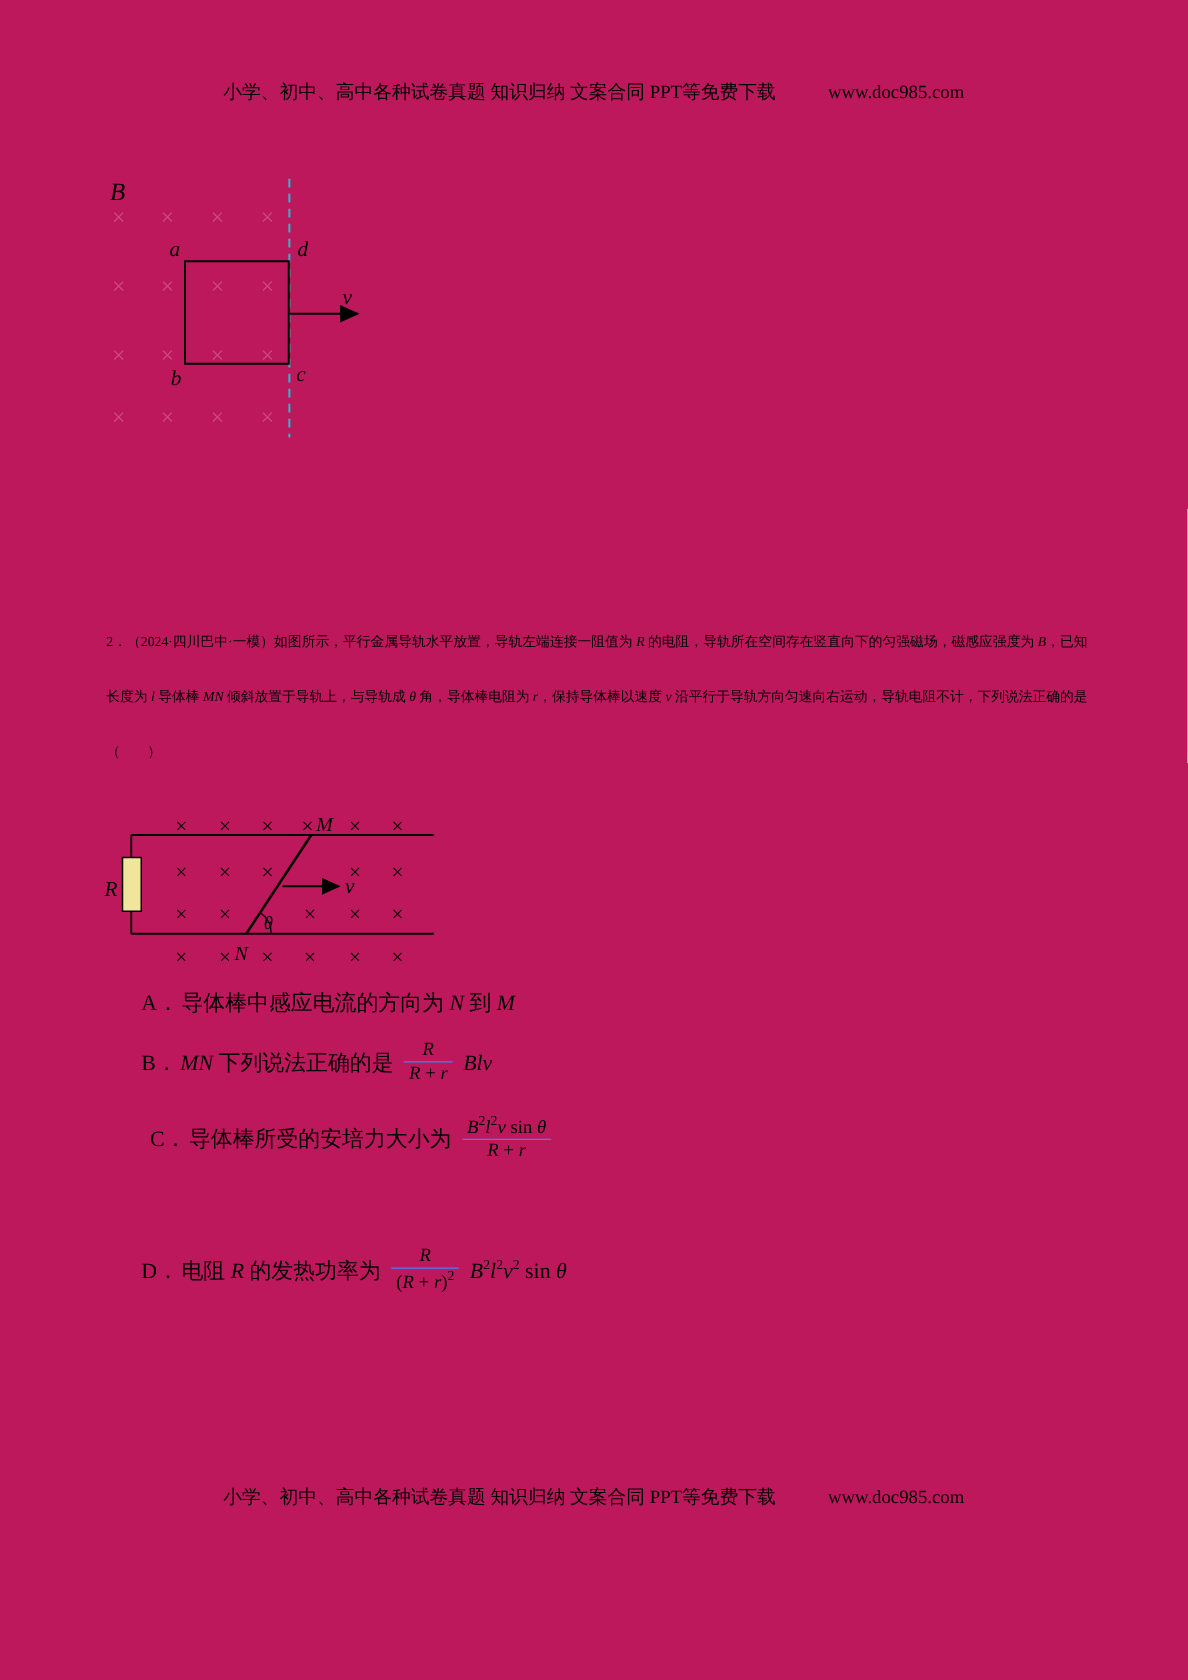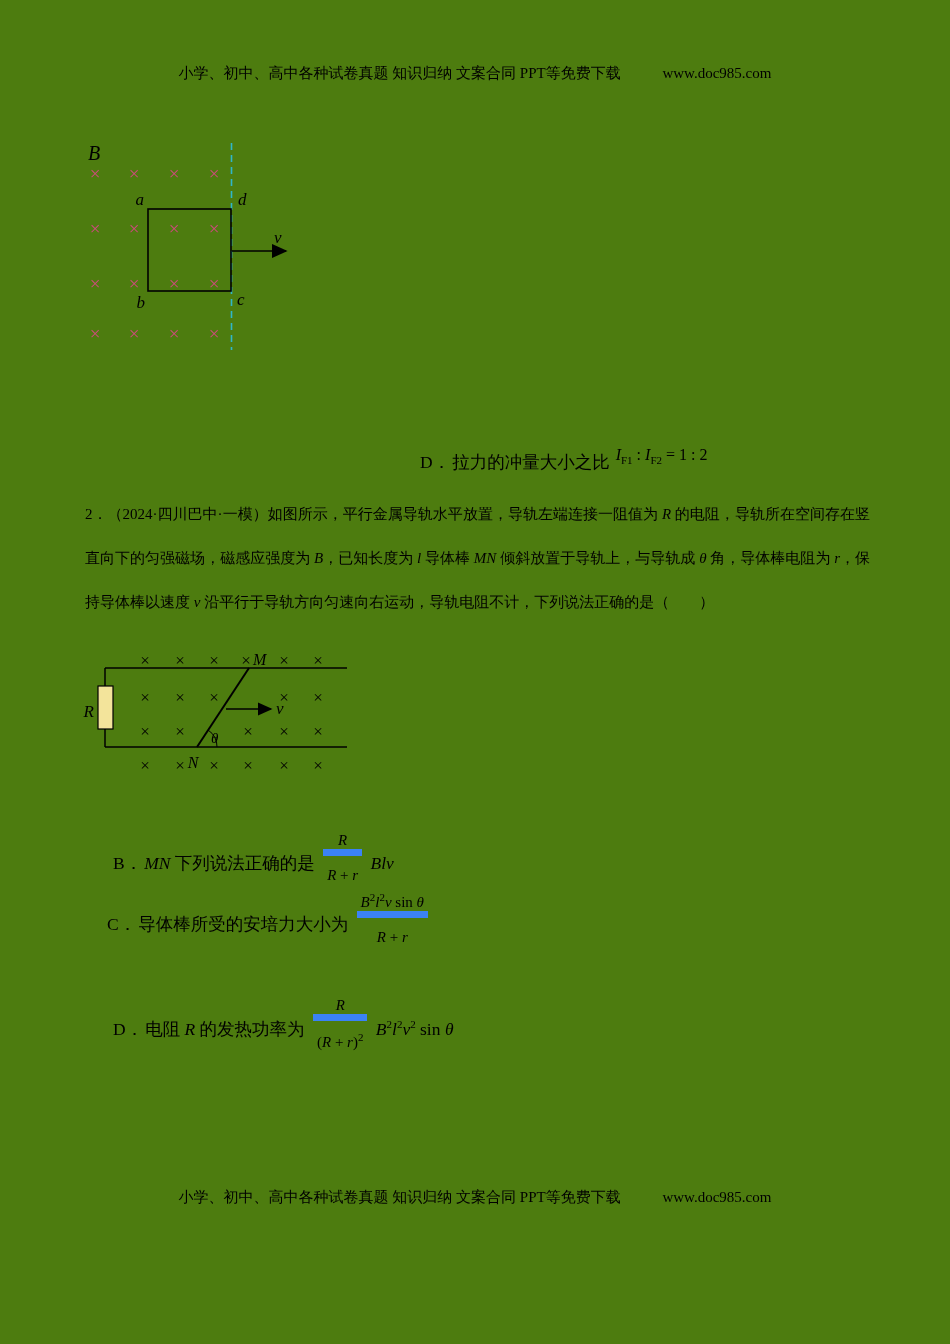--- a/index.html
+++ b/index.html
@@ -1,30 +1,30 @@
 <!DOCTYPE html>
 <html><head>
 <meta charset="utf-8">
 <style>
   html,body{margin:0;padding:0;background:#ffffff;}
-  .page{position:relative;width:950px;height:1344px;margin:0 auto;background:#4d7c0f;color:#000;
+  .page{position:relative;width:950px;height:1344px;margin:0 auto;background:#be185d;color:#000;
         font-family:"Liberation Serif","DejaVu Serif",serif;overflow:hidden;}
   .hdr{position:absolute;left:0;width:100%;text-align:center;font-size:15px;white-space:nowrap;}
   .hdr .url{margin-left:38px;}
-  .para{position:absolute;left:85px;width:785px;font-size:15px;line-height:44px;
+  .para{position:absolute;left:85px;width:785px;font-size:11px;line-height:44px;
         text-align:justify;text-align-last:left;}
   .opt{position:absolute;font-size:17.5px;white-space:nowrap;}
   .letter{margin-right:2px;}
   .raised{position:relative;top:-8px;font-size:16px;margin-left:6px;}
   .it,i{font-style:italic;}
   sub,sup{font-size:11px;}
   .frac{display:inline-block;vertical-align:middle;text-align:center;font-size:15px;
         line-height:1.2;margin:0 4px;position:relative;top:-2px;}
   .frac .fnum{display:block;padding:0 4px;}
-  .frac .fden{display:block;border-top:7px solid #3b82f6;padding:10px 4px;}
+  .frac .fden{display:block;border-top:1px solid #3b82f6;padding:0 4px;}
   svg{position:absolute;overflow:visible;}
   svg text{font-family:"Liberation Serif","DejaVu Serif",serif;}
 </style>
 </head>
 <body>
 
 <div class="page">
 
   <div class="hdr" style="top:64px">
     <span>小学、初中、高中各种试卷真题 知识归纳 文案合同 PPT等免费下载</span>
@@ -59,23 +59,20 @@
     <line x1="146.5" y1="7" x2="146.5" y2="214" stroke-width="1.6" stroke-dasharray="7 5" stroke="#2fb6c9"></line>
     <rect x="63" y="73" width="83" height="82" fill="none" stroke="#000" stroke-width="1.6"></rect>
     <text x="59" y="69" text-anchor="end" font-size="17" font-style="italic">a</text>
     <text x="153" y="69" text-anchor="start" font-size="17" font-style="italic">d</text>
     <text x="60" y="172" text-anchor="end" font-size="17" font-style="italic">b</text>
     <text x="152" y="169" text-anchor="start" font-size="17" font-style="italic">c</text>
     <line x1="147" y1="115" x2="201" y2="115" stroke="#000" stroke-width="1.6" marker-end="url(#arrowhead)"></line>
     <text x="189" y="107" font-size="17" font-style="italic">v</text>
   </svg>
 
-  <div class="opt" style="left:420px;top:450px">
-    <span class="letter">D．</span><span>拉力的冲量大小之比</span><span class="raised"><span class="it">I</span><sub>F1</sub><span> : </span><span class="it">I</span><sub>F2</sub><span> = 1 : 2</span></span>
-  </div>
 
   <div class="para" style="top:492px">2．（2024·四川巴中·一模）如图所示，平行金属导轨水平放置，导轨左端连接一阻值为 <i>R</i> 的电阻，导轨所在空间存在竖直向下的匀强磁场，磁感应强度为 <i>B</i>，已知长度为 <i>l</i> 导体棒 <i>MN</i> 倾斜放置于导轨上，与导轨成 <i>θ</i> 角，导体棒电阻为 <i>r</i>，保持导体棒以速度 <i>v</i> 沿平行于导轨方向匀速向右运动，导轨电阻不计，下列说法正确的是（　　）</div>
 
   <svg style="left:85px;top:645px" width="280" height="140" viewBox="0 0 280 140">
     <g fill="#000000" font-size="17" text-anchor="middle">
         <text x="60" y="21">×</text>
         <text x="95" y="21">×</text>
         <text x="129" y="21">×</text>
         <text x="161" y="21">×</text>
         <text x="199" y="21">×</text>
@@ -105,24 +102,27 @@
     <text x="9" y="72" text-anchor="end" font-size="17" font-style="italic">R</text>
     <line x1="112" y1="102" x2="164" y2="23" stroke="#000" stroke-width="2"></line>
     <text x="168" y="20" font-size="16" font-style="italic">M</text>
     <text x="108" y="123" text-anchor="middle" font-size="16" font-style="italic">N</text>
     <path d="M132,102 A20,20 0 0 0 123,85" fill="none" stroke="#000" stroke-width="1"></path>
     <text x="126" y="98" font-size="15" font-style="italic">θ</text>
     <line x1="141" y1="64" x2="186" y2="64" stroke="#000" stroke-width="1.5" marker-end="url(#arrowhead)"></line>
     <text x="191" y="69" font-size="17" font-style="italic">v</text>
   </svg>
 
+  <div class="opt" style="left:113px;top:790px">
+    <span class="letter">A．</span><span><span>导体棒中感应电流的方向为 </span><span class="it">N</span><span> 到 </span><span class="it">M</span></span>
+  </div>
   <div class="opt" style="left:113px;top:833px">
     <span class="letter">B．</span><span><span class="it">MN</span><span> 下列说法正确的是 </span><span class="frac"><span class="fnum"><span class="it">R</span></span><span class="fden"><span class="it">R</span><span> + </span><span class="it">r</span></span></span><span> </span><span class="it">Blv</span></span>
   </div>
-  <div class="opt" style="left:107px;top:893px">
+  <div class="opt" style="left:120px;top:893px">
     <span class="letter">C．</span><span><span>导体棒所受的安培力大小为 </span><span class="frac"><span class="fnum"><span class="it">B</span><sup>2</sup><span class="it">l</span><sup>2</sup><span class="it">v</span><span> sin </span><span class="it">θ</span></span><span class="fden"><span class="it">R</span><span> + </span><span class="it">r</span></span></span></span>
   </div>
   <div class="opt" style="left:113px;top:998px">
     <span class="letter">D．</span><span><span>电阻 </span><span class="it">R</span><span> 的发热功率为 </span><span class="frac"><span class="fnum"><span class="it">R</span></span><span class="fden"><span>(</span><span class="it">R</span><span> + </span><span class="it">r</span><span>)</span><sup>2</sup></span></span><span> </span><span class="it">B</span><sup>2</sup><span class="it">l</span><sup>2</sup><span class="it">v</span><sup>2</sup><span> sin </span><span class="it">θ</span></span>
   </div>
 
 
   <div class="hdr" style="top:1188px">
     <span>小学、初中、高中各种试卷真题 知识归纳 文案合同 PPT等免费下载</span>
     <span class="url">www.doc985.com</span>

